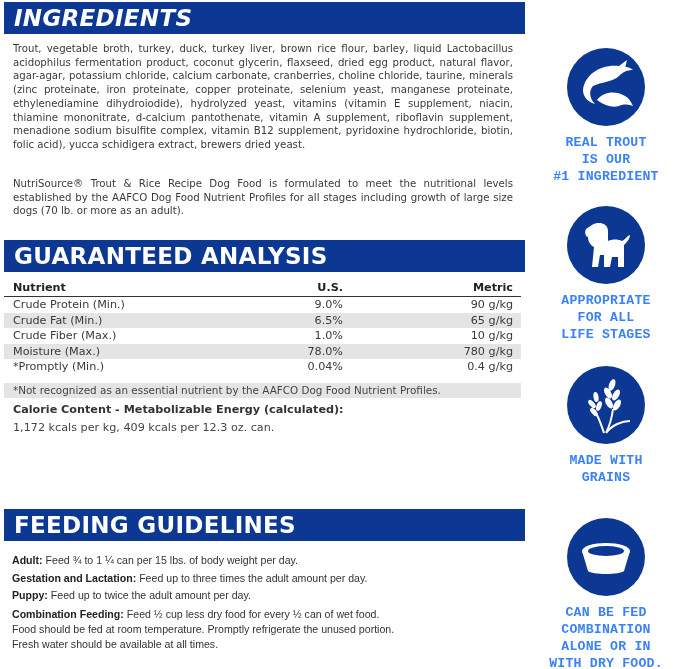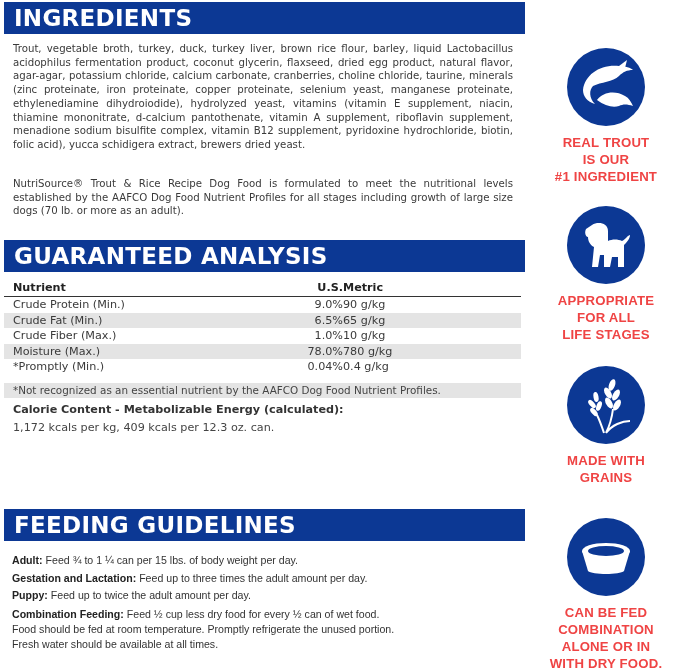--- a/index.html
+++ b/index.html
@@ -9,40 +9,40 @@
          font-family:"DejaVu Sans", sans-serif; font-weight:bold; font-size:23px;
          letter-spacing:0.3px; padding-left:10px; box-sizing:border-box; line-height:32px; height:32px; }
   .para { position:absolute; left:13px; width:500px; font-size:10.2px; line-height:13.7px;
           text-align:justify; color:#3a3a3a; }
   .tbl { position:absolute; left:4px; width:517px; font-size:11.2px; }
   .tbl .row { display:flex; height:15.6px; line-height:15.6px; padding:0 8px 0 9px; }
   .tbl .row.shade { background:#e4e4e4; }
   .tbl .row.head { font-weight:bold; color:#222; border-bottom:1.5px solid #333; height:16px; }
   .tbl .c1 { flex:1; }
   .tbl .c2 { width:80px; text-align:right; margin-right:0; }
-  .tbl .c3 { width:170px; }
+  .tbl .c3 { width:170px; text-align:right; }
   .foot { position:absolute; left:4px; width:517px; background:#e4e4e4; font-size:10.4px;
           padding-left:9px; box-sizing:border-box; height:15px; line-height:15px; color:#444; }
   .cal-title { position:absolute; left:13px; font-size:11.2px; font-weight:bold; color:#333; }
   .cal-val { position:absolute; left:13px; font-size:11.2px; color:#444; }
   .feed { position:absolute; left:12px; font-size:10.6px; line-height:17.6px; color:#333;
           font-family:"Liberation Sans", sans-serif; }
   .feed .ln { white-space:nowrap; }
   .feed .ln.tight { line-height:15px; }
   .feed b { color:#222; }
   .side { position:absolute; left:540px; width:132px; text-align:center; }
   .badge { width:78px; height:78px; border-radius:50%; background:#0c3894; margin:0 auto;
            display:flex; align-items:center; justify-content:center; }
-  .cap { font-family:Liberation Sans, sans-serif; font-weight:bold; font-size:13.2px;
-         line-height:17px; color:#ef4444; margin-top:8px; letter-spacing:0.2px; }
+  .cap { font-family:Liberation Mono, monospace; font-weight:bold; font-size:13.2px;
+         line-height:17px; color:#3b82f6; margin-top:8px; letter-spacing:0.2px; }
 </style>
 </head>
 <body>
 
-<div class="bar" style="top:2px;">INGREDIENTS</div>
+<div class="bar" style="top:2px;font-style:italic;">INGREDIENTS</div>
 <div class="para" style="top:42px;">Trout, vegetable broth, turkey, duck, turkey liver, brown rice flour, barley, liquid Lactobacillus acidophilus fermentation product, coconut glycerin, flaxseed, dried egg product, natural flavor, agar-agar, potassium chloride, calcium carbonate, cranberries, choline chloride, taurine, minerals (zinc proteinate, iron proteinate, copper proteinate, selenium yeast, manganese proteinate, ethylenediamine dihydroiodide), hydrolyzed yeast, vitamins (vitamin E supplement, niacin, thiamine mononitrate, d-calcium pantothenate, vitamin A supplement, riboflavin supplement, menadione sodium bisulfite complex, vitamin B12 supplement, pyridoxine hydrochloride, biotin, folic acid), yucca schidigera extract, brewers dried yeast.</div>
 <div class="para" style="top:177px;">NutriSource® Trout &amp; Rice Recipe Dog Food is formulated to meet the nutritional levels established by the AAFCO Dog Food Nutrient Profiles for all stages including growth of large size dogs (70 lb. or more as an adult).</div>
 
 <div class="bar" style="top:240px;">GUARANTEED ANALYSIS</div>
 <div class="tbl" style="top:280px;">
   <div class="row head">
     <span class="c1">Nutrient</span>
     <span class="c2">U.S.</span>
     <span class="c3">Metric</span>
   </div>

